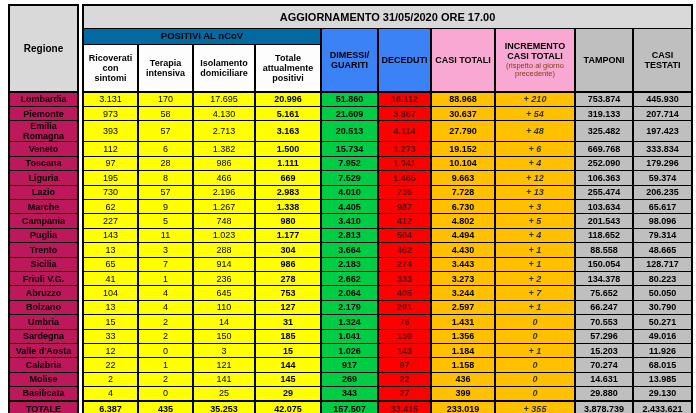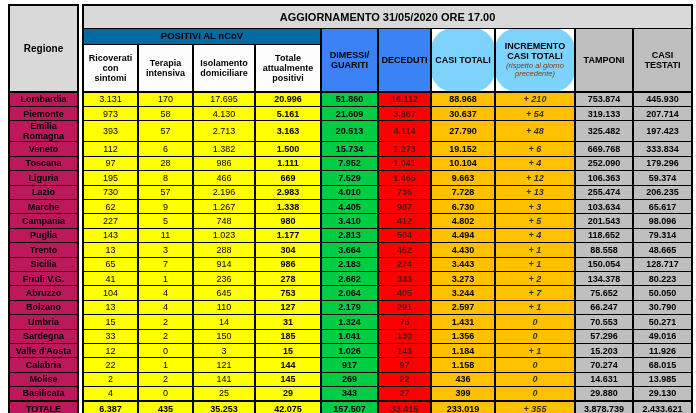--- a/index.html
+++ b/index.html
@@ -16,24 +16,24 @@
   thead tr.r1 { height:23px; }
   thead tr.r2 { height:16px; }
   thead tr.r3 { height:48px; }
   tbody tr { height:14.4px; }
 
   .h-title  { font-size:11px; font-weight:bold; background:#d9d9d9; border-top-width:2px;margin-left:8px; }
   .h-region { font-size:10px; font-weight:bold; background:#d9d9d9; border-top-width:2px;margin-top:38px; }
   .h-group  { font-size:9.5px; font-weight:bold; background:#0369a1; }
   .h-white  { font-size:9px;  font-weight:bold; background:#fdfdfd; }
   .h-sub    { font-size:9px;  font-weight:bold; background:#3b82f6; }
-  .h-orange { font-size:9px;  font-weight:bold; background:#7dd3fc;border-radius:22px; }
+  .h-orange { font-size:9px;  font-weight:bold; background:#f9a8d4; }
   .h-grayc  { font-size:9px;  font-weight:bold; background:#bfbfbf; }
   .hb       { border-bottom-width:2px; }
-  .note     { font-size:7.5px; font-style:italic; font-weight:normal; color:#843c0c; line-height:1.15; margin-top:1px; }
+  .note     { font-size:7.5px; font-weight:normal; color:#843c0c; line-height:1.15; margin-top:1px; }
 
   td { font-size:9px; }
   td.region    { background:#be185d; font-weight:bold; }
   td.yellow    { background:#ffff00; }
   td.green     { background:#00cc44; font-weight:bold;text-align:center; }
   td.red       { background:#ff0000; font-weight:bold; color:#571212; }
   td.orange    { background:#ffc000; }
   td.gray      { background:#bfbfbf; font-weight:bold; }
   td.strong    { font-weight:bold; }
   td.increment { font-style:italic; font-weight:bold; color:#333333;margin-left:12px; }

